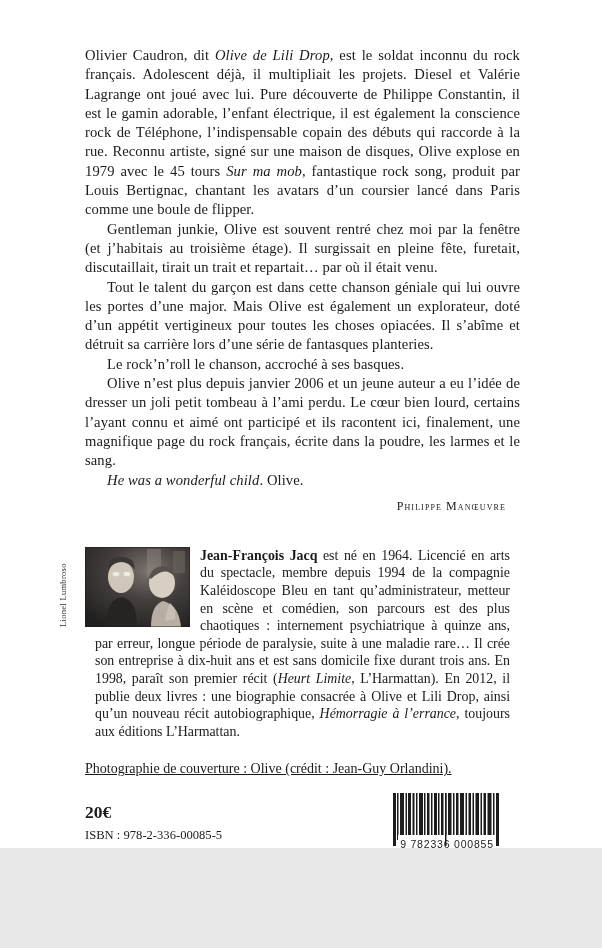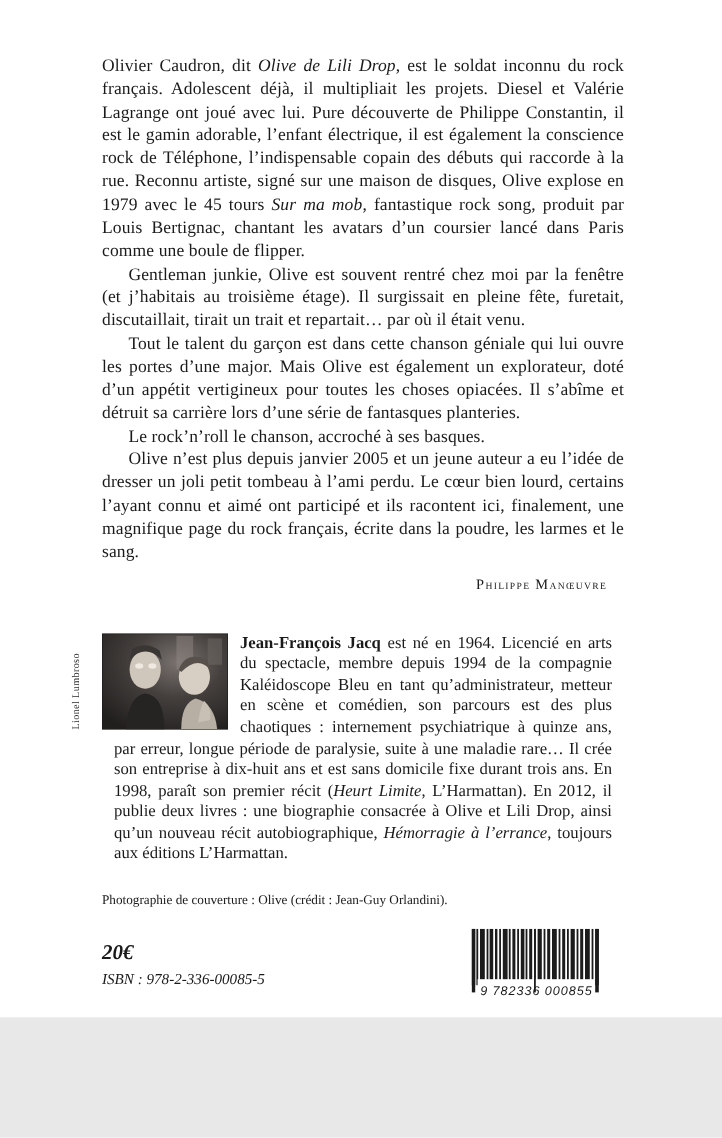--- a/index.html
+++ b/index.html
@@ -69,28 +69,28 @@
     margin: 10px;
     font-size: 13.9px;
     line-height: 17.6px;
     text-align: justify;
   }
   .bio-text b { font-weight: bold; }
   
   .credit {
     clear: both;
     margin: 22px 0 16px 0;
-    font-size: 11px;
+    font-size: 14px;
     line-height: 14px;
+    text-decoration: underline;
   }
   
   .footer {
     position: relative;
     margin-top: 26px;
-    font-style: italic;
   }
   .price {
     font-size: 17.5px;
     font-weight: bold;
     line-height: 20px;
   }
   .isbn {
     margin-top: 6px;
     font-size: 12.6px;
     line-height: 15px;
@@ -118,21 +118,22 @@
 </head>
 <body>
 
 <div class="page">
 
   <section class="blurb">
     <p class="first"><span>Olivier Caudron, dit </span><span class="it">Olive de Lili Drop</span><span>, est le soldat inconnu du rock français. Adolescent déjà, il multipliait les projets. Diesel et Valérie Lagrange ont joué avec lui. Pure découverte de Philippe Constantin, il est le gamin adorable, l’enfant électrique, il est également la conscience rock de Téléphone, l’indispensable copain des débuts qui raccorde à la rue. Reconnu artiste, signé sur une maison de disques, Olive explose en 1979 avec le 45 tours </span><span class="it">Sur ma mob</span><span>, fantastique rock song, produit par Louis Bertignac, chantant les avatars d’un coursier lancé dans Paris comme une boule de flipper.</span></p>
     <p class="indent">Gentleman junkie, Olive est souvent rentré chez moi par la fenêtre (et j’habitais au troisième étage). Il surgissait en pleine fête, furetait, discutaillait, tirait un trait et repartait… par où il était venu.</p>
     <p class="indent">Tout le talent du garçon est dans cette chanson géniale qui lui ouvre les portes d’une major. Mais Olive est également un explorateur, doté d’un appétit vertigineux pour toutes les choses opiacées. Il s’abîme et détruit sa carrière lors d’une série de fantasques planteries.</p>
     <p class="indent">Le rock’n’roll le chanson, accroché à ses basques.</p>
-    <p class="indent">Olive n’est plus depuis janvier 2005 et un jeune auteur a eu l’idée de dresser un joli petit tombeau à l’ami perdu. Le cœur bien lourd, certains l’ayant connu et aimé ont participé et ils racontent ici, finalement, une magnifique page du rock français, écrite dans la poudre, les larmes et le sang.</p>
+    <p class="indent">Olive n’est plus depuis janvier 2006 et un jeune auteur a eu l’idée de dresser un joli petit tombeau à l’ami perdu. Le cœur bien lourd, certains l’ayant connu et aimé ont participé et ils racontent ici, finalement, une magnifique page du rock français, écrite dans la poudre, les larmes et le sang.</p>
+    <p class="indent"><span class="it">He was a wonderful child</span><span>. Olive.</span></p>
     <div class="signature">Philippe Manœuvre</div>
   </section>
 
   <section class="bio">
     <div class="photo-wrap">
       <div class="vcredit">Lionel Lumbroso</div>
       <svg width="105" height="80" viewBox="0 0 105 80" xmlns="http://www.w3.org/2000/svg">
         <defs>
           <radialGradient id="bgGlow" cx="60%" cy="30%" r="80%">
             <stop offset="0%" stop-color="#7a7370"></stop>

